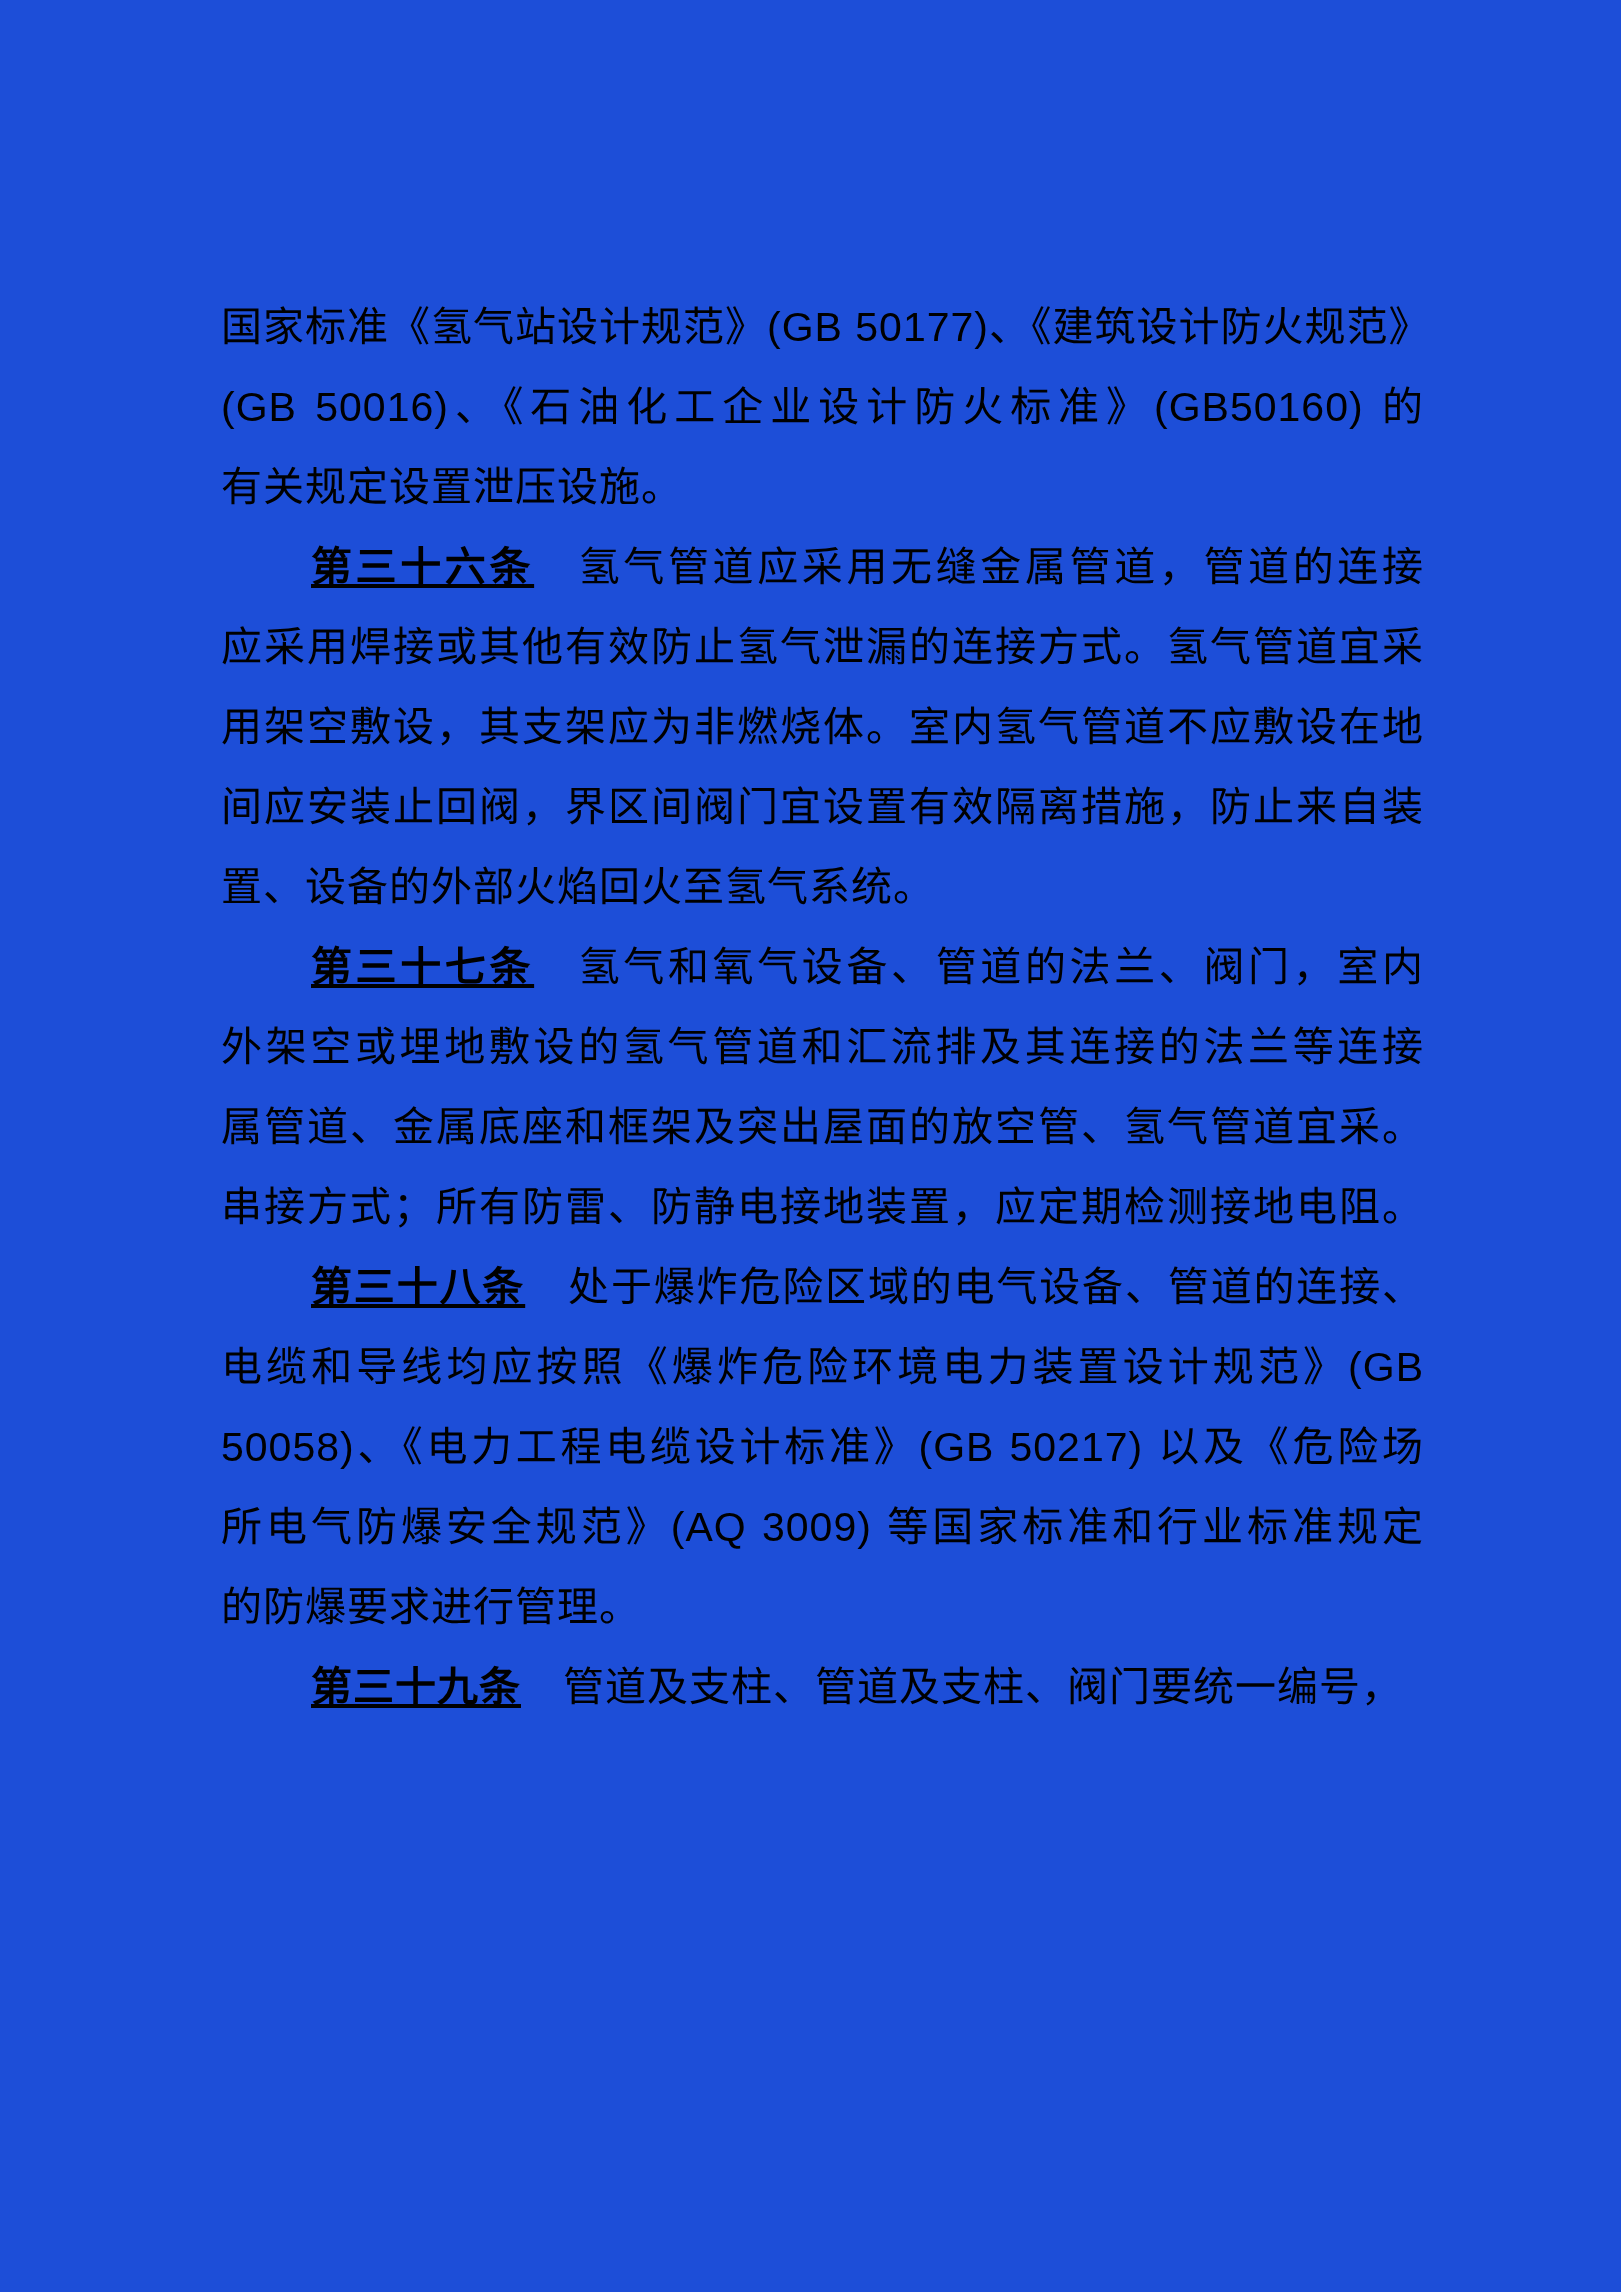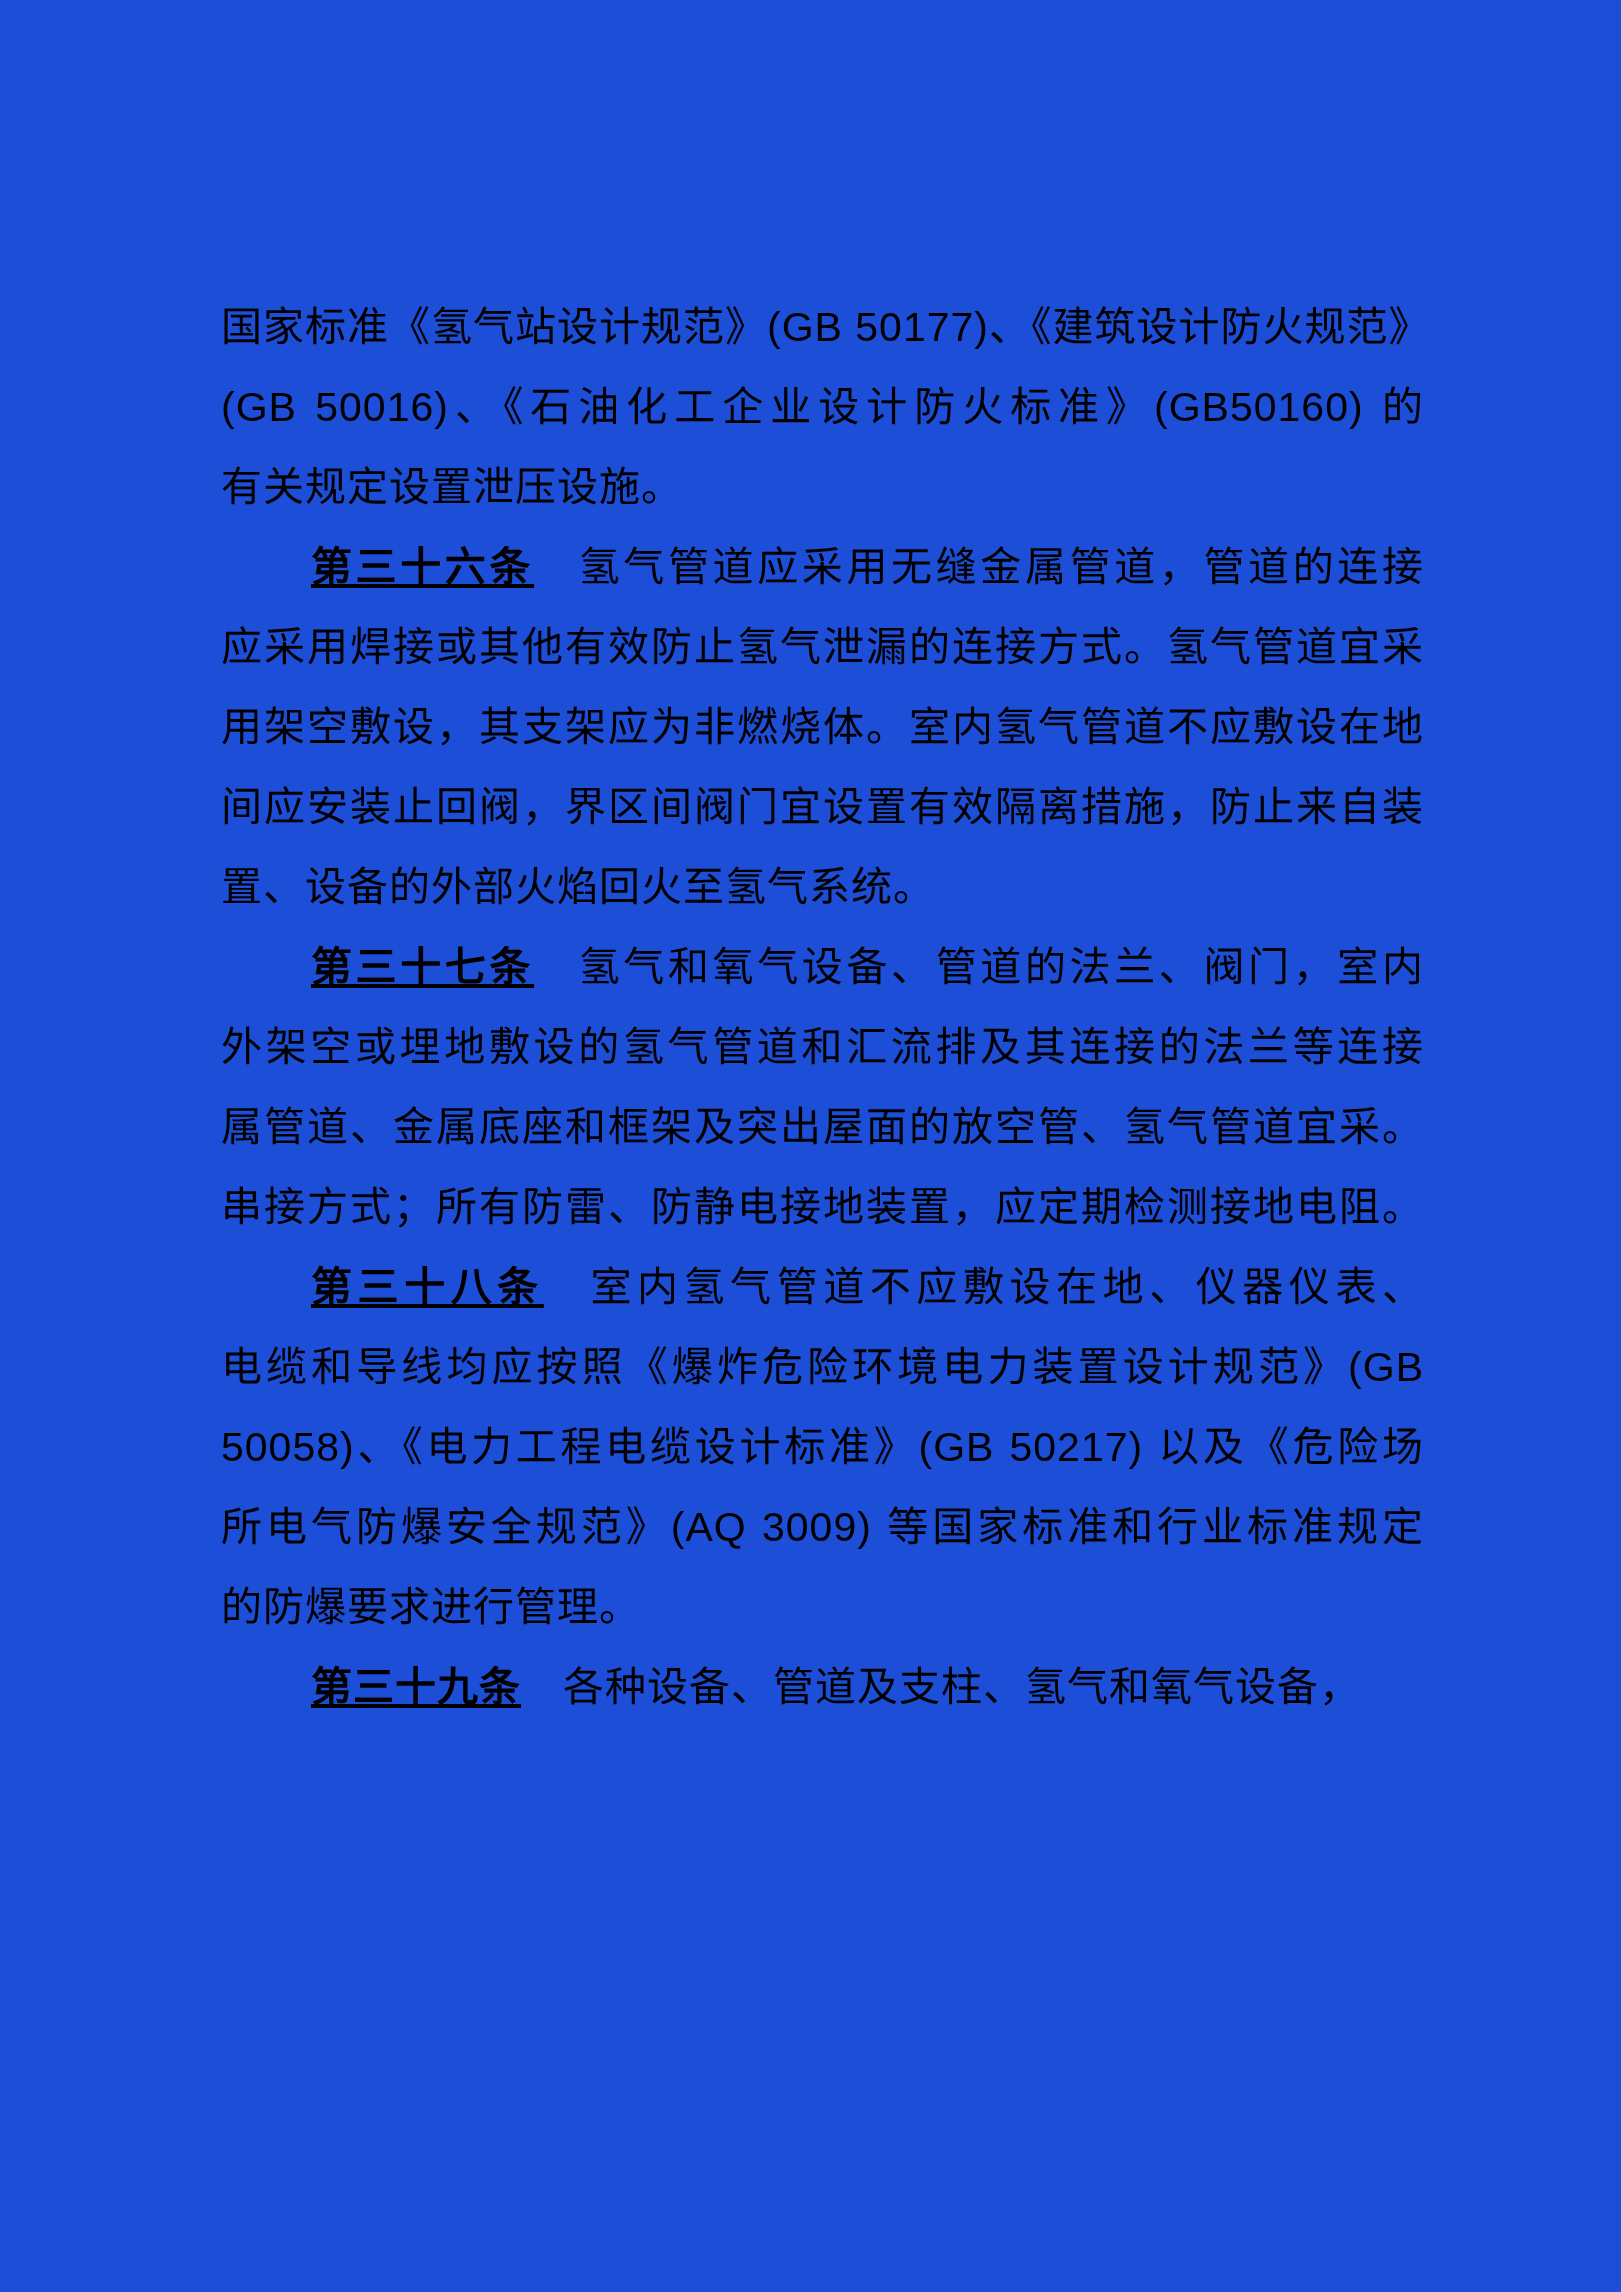--- a/index.html
+++ b/index.html
@@ -56,21 +56,21 @@
       <div class="line"><span>有关规定设置泄压设施。</span></div>
       <div class="line indent stretch"><span class="article-no">第三十六条</span><span>　氢气管道应采用无缝金属管道，管道的连接</span></div>
       <div class="line stretch"><span>应采用焊接或其他有效防止氢气泄漏的连接方式。氢气管道宜采</span></div>
       <div class="line stretch"><span>用架空敷设，其支架应为非燃烧体。室内氢气管道不应敷设在地</span></div>
       <div class="line stretch"><span>间应安装止回阀，界区间阀门宜设置有效隔离措施，防止来自装</span></div>
       <div class="line"><span>置、设备的外部火焰回火至氢气系统。</span></div>
       <div class="line indent stretch"><span class="article-no">第三十七条</span><span>　氢气和氧气设备、管道的法兰、阀门，室内</span></div>
       <div class="line stretch"><span>外架空或埋地敷设的氢气管道和汇流排及其连接的法兰等连接</span></div>
       <div class="line stretch"><span>属管道、金属底座和框架及突出屋面的放空管、氢气管道宜采。</span></div>
       <div class="line stretch"><span>串接方式；所有防雷、防静电接地装置，应定期检测接地电阻。</span></div>
-      <div class="line indent stretch"><span class="article-no">第三十八条</span><span>　室内氢气管道不应敷设在地、仪器仪表、</span></div>
+      <div class="line indent stretch"><span class="article-no">第三十八条</span><span>　处于爆炸危险区域的电气设备、管道的连接、</span></div>
       <div class="line stretch"><span>电缆和导线均应按照《爆炸危险环境电力装置设计规范》(GB</span></div>
       <div class="line stretch"><span>50058)、《电力工程电缆设计标准》(GB 50217) 以及《危险场</span></div>
       <div class="line stretch"><span>所电气防爆安全规范》(AQ 3009) 等国家标准和行业标准规定</span></div>
       <div class="line"><span>的防爆要求进行管理。</span></div>
-      <div class="line indent"><span class="article-no">第三十九条</span><span>　各种设备、管道及支柱、氢气和氧气设备，</span></div>
+      <div class="line indent"><span class="article-no">第三十九条</span><span>　管道及支柱、管道及支柱、阀门要统一编号，</span></div>
     </div>
 </div>
 
 
 </body></html>

